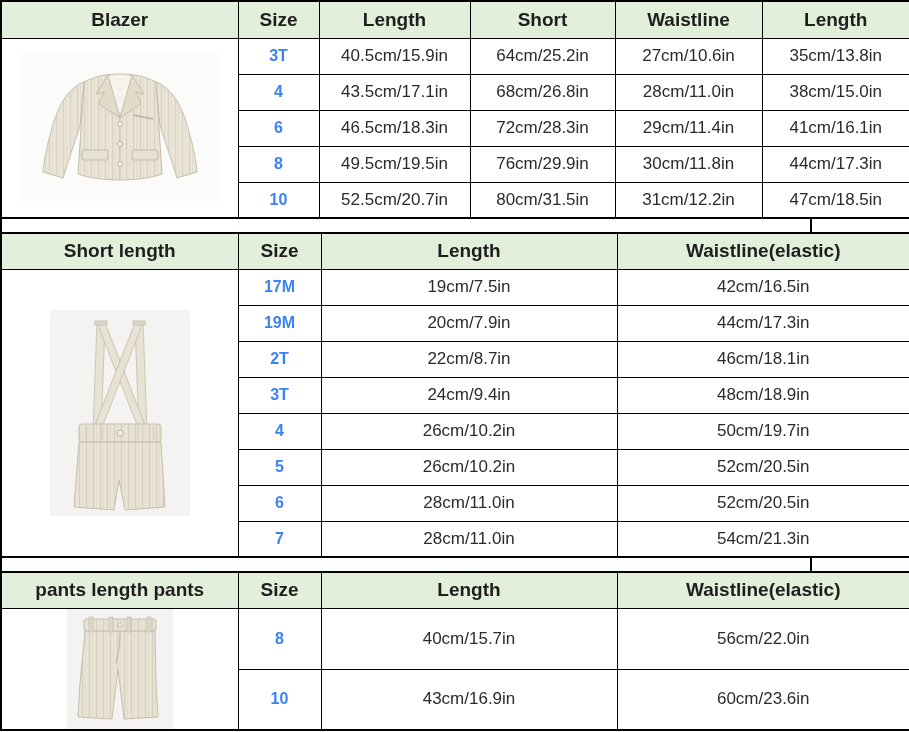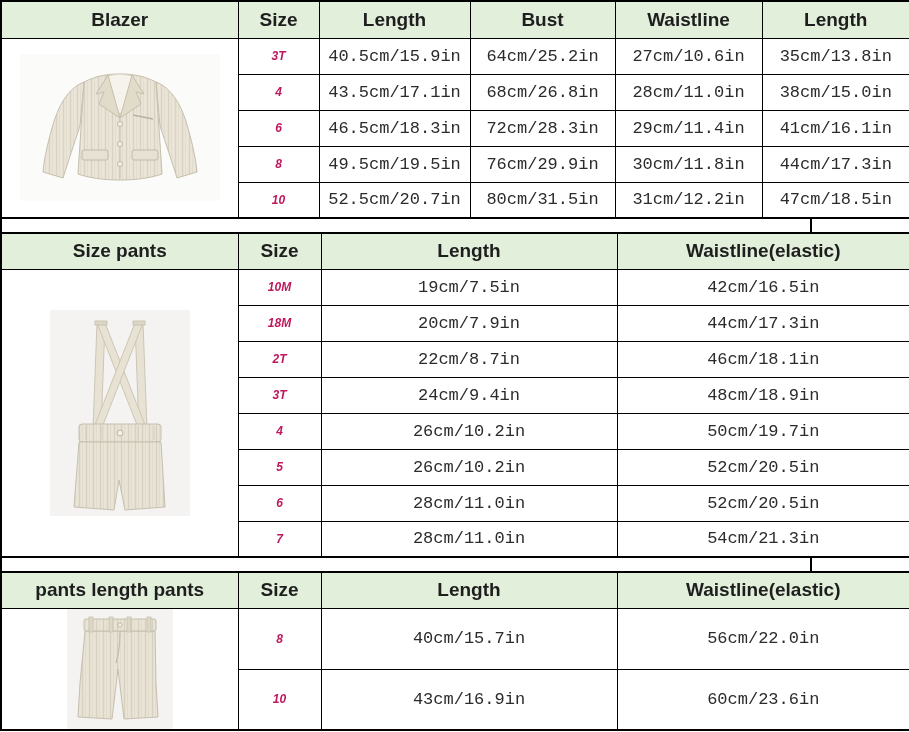--- a/index.html
+++ b/index.html
@@ -3,22 +3,22 @@
 <meta charset="utf-8">
 <style>
   html,body{margin:0;padding:0;background:#ffffff;}
   body{font-family:"Liberation Sans","DejaVu Sans",sans-serif;color:#262626;}
   .sheet{width:812px;height:732px;background:#fff;box-sizing:border-box;border-radius:11px;}
   table{border-collapse:collapse;table-layout:fixed;width:909px;}
   td,th{border:1.5px solid #000;padding:0;text-align:center;vertical-align:middle;
         overflow:hidden;white-space:nowrap;}
   table{border:2px solid #000;}
   th{background:#e2efda;font-weight:bold;font-size:19px;color:#1e1e1e;}
-  td.size{font-weight:bold;font-size:12px;color:#be185d;font-style:italic;}
-  td.val{font-size:17px;color:#2b2b2b;font-family:Liberation Mono, monospace;}
+  td.size{font-weight:bold;font-size:16px;color:#3b82f6;}
+  td.val{font-size:17px;color:#2b2b2b;}
   td.imgcell{background:#ffffff;}
   .gap{height:13px;box-sizing:border-box;border-left:2px solid #000;border-right:2px solid #000;background:#fff;}
   svg{display:block;margin:0 auto;}
 </style>
 </head>
 <body>
 
 <div class="sheet">
 
   <table>
@@ -28,21 +28,21 @@
         <col style="width:151px">
       <col style="width:145px">
         <col style="width:147px">
         <col style="width:148px">
     </colgroup>
     <tbody>
         <tr style="height:37px">
       <th>Blazer</th>
       <th>Size</th>
       <th>Length</th>
-      <th>Bust</th>
+      <th>Short</th>
       <th>Waistline</th>
       <th>Length</th>
     </tr>
     <tr style="height:36px">
       <td class="imgcell" rowspan="5">
         <svg width="200" height="147" viewBox="0 0 200 147">
           <defs>
             <pattern id="bs" width="7" height="8" patternUnits="userSpaceOnUse">
               <rect width="7" height="8" fill="#eae5d8"></rect>
               <line x1="1.5" y1="0" x2="1.5" y2="8" stroke="#d8d2c2" stroke-width="1.4"></line>
@@ -106,21 +106,21 @@
 
   <table>
     <colgroup>
       <col style="width:237px">
         <col style="width:83px">
         <col style="width:296px">
         <col style="width:293px">
     </colgroup>
     <tbody>
         <tr style="height:36px">
-      <th>Size pants</th>
+      <th>Short length</th>
       <th>Size</th>
       <th>Length</th>
       <th>Waistline(elastic)</th>
     </tr>
     <tr style="height:36px">
       <td class="imgcell" rowspan="8">
         <svg width="140" height="206" viewBox="0 0 140 206">
           <defs>
             <pattern id="ss" width="7" height="8" patternUnits="userSpaceOnUse">
               <rect width="7" height="8" fill="#e9e4d6"></rect>
@@ -137,26 +137,26 @@
           <rect x="83" y="11" width="12" height="4" fill="#ddd7c7" stroke="#c4bdab" stroke-width="0.8"></rect>
           <rect x="29" y="114" width="82" height="18" rx="3" fill="url(#ss)" stroke="#c6bfae" stroke-width="1"></rect>
           <path d="M29 132 L24 197 L64 200 L69 170 L75 200 L115 197 L111 132 Z" fill="url(#ss)" stroke="#c6bfae" stroke-width="1"></path>
           <line x1="36" y1="116" x2="36" y2="130" stroke="#d2ccbb" stroke-width="1"></line>
           <line x1="52" y1="116" x2="52" y2="130" stroke="#d2ccbb" stroke-width="1"></line>
           <line x1="88" y1="116" x2="88" y2="130" stroke="#d2ccbb" stroke-width="1"></line>
           <line x1="104" y1="116" x2="104" y2="130" stroke="#d2ccbb" stroke-width="1"></line>
           <circle cx="70" cy="123" r="3" fill="#f1eee6" stroke="#b5ae9c" stroke-width="0.9"></circle>
         </svg>
       </td>
-      <td class="size">10M</td>
+      <td class="size">17M</td>
       <td class="val">19cm/7.5in</td>
       <td class="val">42cm/16.5in</td>
     </tr>
     <tr style="height:36px">
-      <td class="size">18M</td>
+      <td class="size">19M</td>
       <td class="val">20cm/7.9in</td>
       <td class="val">44cm/17.3in</td>
     </tr>
     <tr style="height:36px">
       <td class="size">2T</td>
       <td class="val">22cm/8.7in</td>
       <td class="val">46cm/18.1in</td>
     </tr>
     <tr style="height:36px">
       <td class="size">3T</td>

